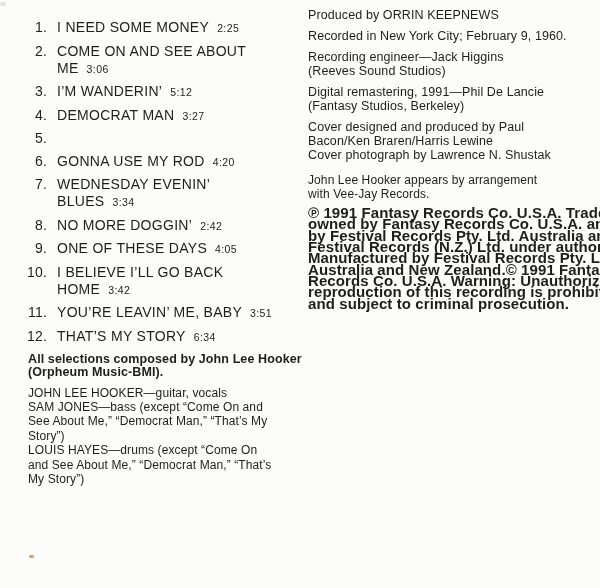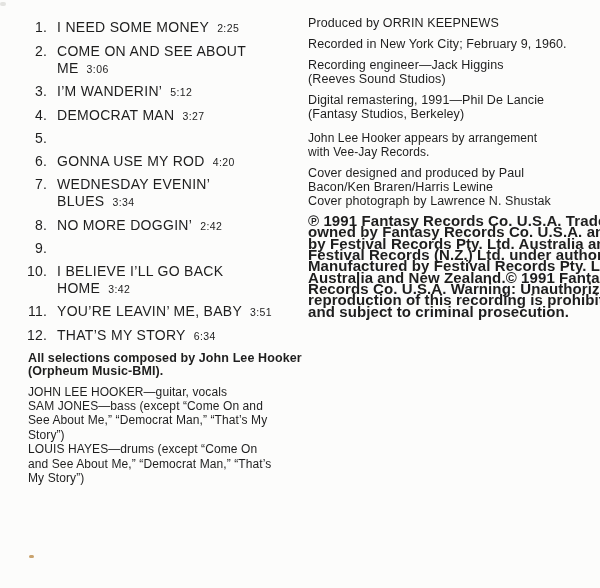--- a/index.html
+++ b/index.html
@@ -63,21 +63,21 @@
     margin: 6px 0 0 28px;
     font-size: 12px;
     line-height: 14.4px;
     letter-spacing: 0.1px;
   }
 
   
   .right-col {
     position: absolute;
     left: 308px;
-    top: 16px;
+    top: 8px;
     width: 286px;
   }
   .rp {
     margin: 0 0 6.5px 0;
     font-size: 12.5px;
     line-height: 14.3px;
     letter-spacing: 0.1px;
   }
   .veejay {
     margin-top: 10px;
@@ -156,20 +156,21 @@
         <div class="track">
           <div class="track-num">7.</div>
           <div class="track-body">WEDNESDAY EVENIN’<br>BLUES<span class="track-time">3:34</span></div>
         </div>
         <div class="track">
           <div class="track-num">8.</div>
           <div class="track-body">NO MORE DOGGIN’<span class="track-time">2:42</span></div>
         </div>
         <div class="track">
           <div class="track-num">9.</div>
+          <div class="track-body">ONE OF THESE DAYS<span class="track-time">4:05</span></div>
         </div>
         <div class="track">
           <div class="track-num">10.</div>
           <div class="track-body">I BELIEVE I’LL GO BACK<br>HOME<span class="track-time">3:42</span></div>
         </div>
         <div class="track">
           <div class="track-num">11.</div>
           <div class="track-body">YOU’RE LEAVIN’ ME, BABY<span class="track-time">3:51</span></div>
         </div>
         <div class="track">
@@ -188,25 +189,25 @@
 My Story”)</div>
   </div>
 
   <div class="right-col">
     <p class="rp pre">Produced by ORRIN KEEPNEWS</p>
     <p class="rp pre">Recorded in New York City; February 9, 1960.</p>
     <p class="rp pre">Recording engineer—Jack Higgins
 (Reeves Sound Studios)</p>
     <p class="rp pre">Digital remastering, 1991—Phil De Lancie
 (Fantasy Studios, Berkeley)</p>
-    <p class="rp pre veejay">John Lee Hooker appears by arrangement
-with Vee-Jay Records.</p>
     <p class="rp pre">Cover designed and produced by Paul
 Bacon/Ken Braren/Harris Lewine
 Cover photograph by Lawrence N. Shustak</p>
+    <p class="rp pre veejay">John Lee Hooker appears by arrangement
+with Vee-Jay Records.</p>
     <p class="rp pre fineprint">℗ 1991 Fantasy Records Co. U.S.A. Trademark
 owned by Fantasy Records Co. U.S.A. and used
 by Festival Records Pty. Ltd. Australia and
 Festival Records (N.Z.) Ltd. under authorization.
 Manufactured by Festival Records Pty. Ltd.
 Australia and New Zealand.© 1991 Fantasy
 Records Co. U.S.A. Warning: Unauthorized
 reproduction of this recording is prohibited by law
 and subject to criminal prosecution.</p>
   </div>

